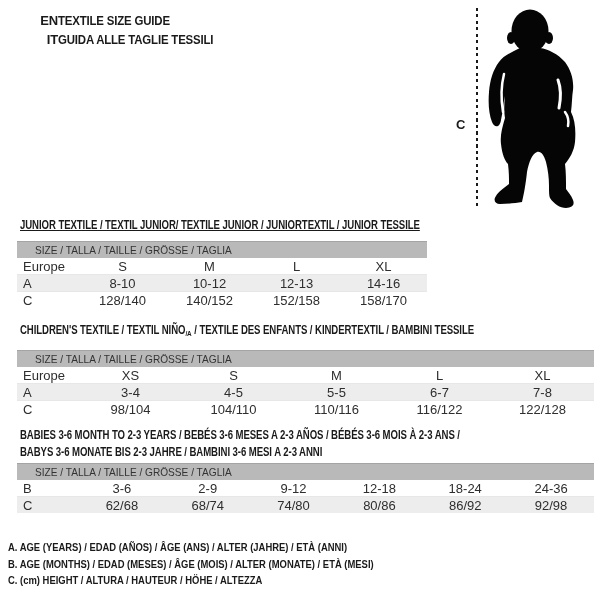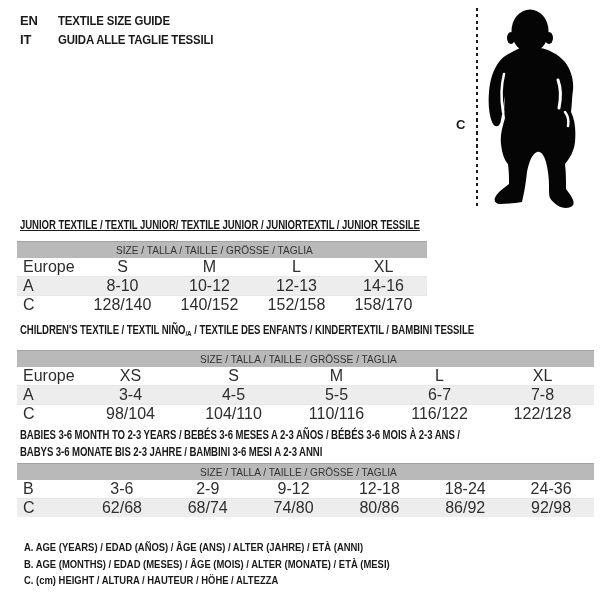--- a/index.html
+++ b/index.html
@@ -6,21 +6,21 @@
     --band:#b9b9b9; --zebra:#ededed; --ink:#1a1a1a; --table-text:#2e2e2e; --sil:#050505;
   }
   html,body{margin:0;padding:0;}
   body{
     width:600px;height:600px;background:#fff;position:relative;overflow:hidden;
     font-family:"Liberation Sans",sans-serif;color:var(--ink);
   }
   
   .lang-block{position:absolute;left:20px;top:11px;}
   .lang-row{display:flex;line-height:19px;font-size:13px;font-weight:bold;letter-spacing:-0.2px;}
-  .lang-code{width:38px;flex:0 0 38px;}
+  .lang-code{width:38px;flex:0 0 38px;text-align:right;}
   .lang-title{white-space:nowrap;transform:scaleX(0.88);transform-origin:0 50%;}
   
   .measure-line{
     position:absolute;left:476px;top:8px;width:2px;height:199px;
     background:repeating-linear-gradient(to bottom,var(--ink) 0 3px,transparent 3px 6.5px);
   }
   .height-label{position:absolute;left:456px;top:117px;font-size:13px;font-weight:bold;}
   .baby-svg{position:absolute;left:488px;top:6px;}
   
   .size-section{position:absolute;left:17px;width:577px;}
@@ -30,34 +30,34 @@
   .sec-title{
     margin:0 0 0 3px;font-size:12px;font-weight:bold;letter-spacing:-0.1px;line-height:17px;
     white-space:nowrap;transform:scaleX(0.80);transform-origin:0 0;
   }
   .sec-title sub{font-size:8px;vertical-align:-2px;}
   .tbl{position:absolute;left:0;}
   .sec-junior .tbl{top:24px;width:410px;}
   .sec-children .tbl{top:28px;width:577px;}
   .sec-babies .tbl{top:36px;width:577px;}
   .band{
-    background:var(--band);height:17px;line-height:17px;padding-left:12px;
-    font-size:11.5px;color:#333;border-top:1px solid #a4a4a4;box-sizing:border-box;text-align:center;
+    background:var(--band);height:17px;line-height:17px;padding-left:18px;
+    font-size:11.5px;color:#333;border-top:1px solid #a4a4a4;box-sizing:border-box;
   }
   .band-text{display:inline-block;white-space:nowrap;transform:scaleX(0.88);transform-origin:0 50%;}
   table{border-collapse:collapse;table-layout:fixed;width:100%;}
   td{
-    height:16px;font-size:16px;color:var(--table-text);text-align:center;
+    height:16px;font-size:13px;color:var(--table-text);text-align:center;
     padding:0;border-bottom:1px solid #e7e7e7;white-space:nowrap;overflow:hidden;
   }
   tr:last-child td{border-bottom:none;}
   tr.zebra td{background:var(--zebra);}
   td.rowlabel{width:56px;text-align:left;padding-left:6px;}
   
-  .legend{position:absolute;left:24px;top:539px;}
+  .legend{position:absolute;left:8px;top:539px;}
   .legend-line{
     font-size:11.5px;font-weight:bold;line-height:16.5px;white-space:nowrap;
     transform:scaleX(0.82);transform-origin:0 50%;
   }
 </style>
 </head>
 <body>
 
 <div class="lang-block">
     <div class="lang-row">

